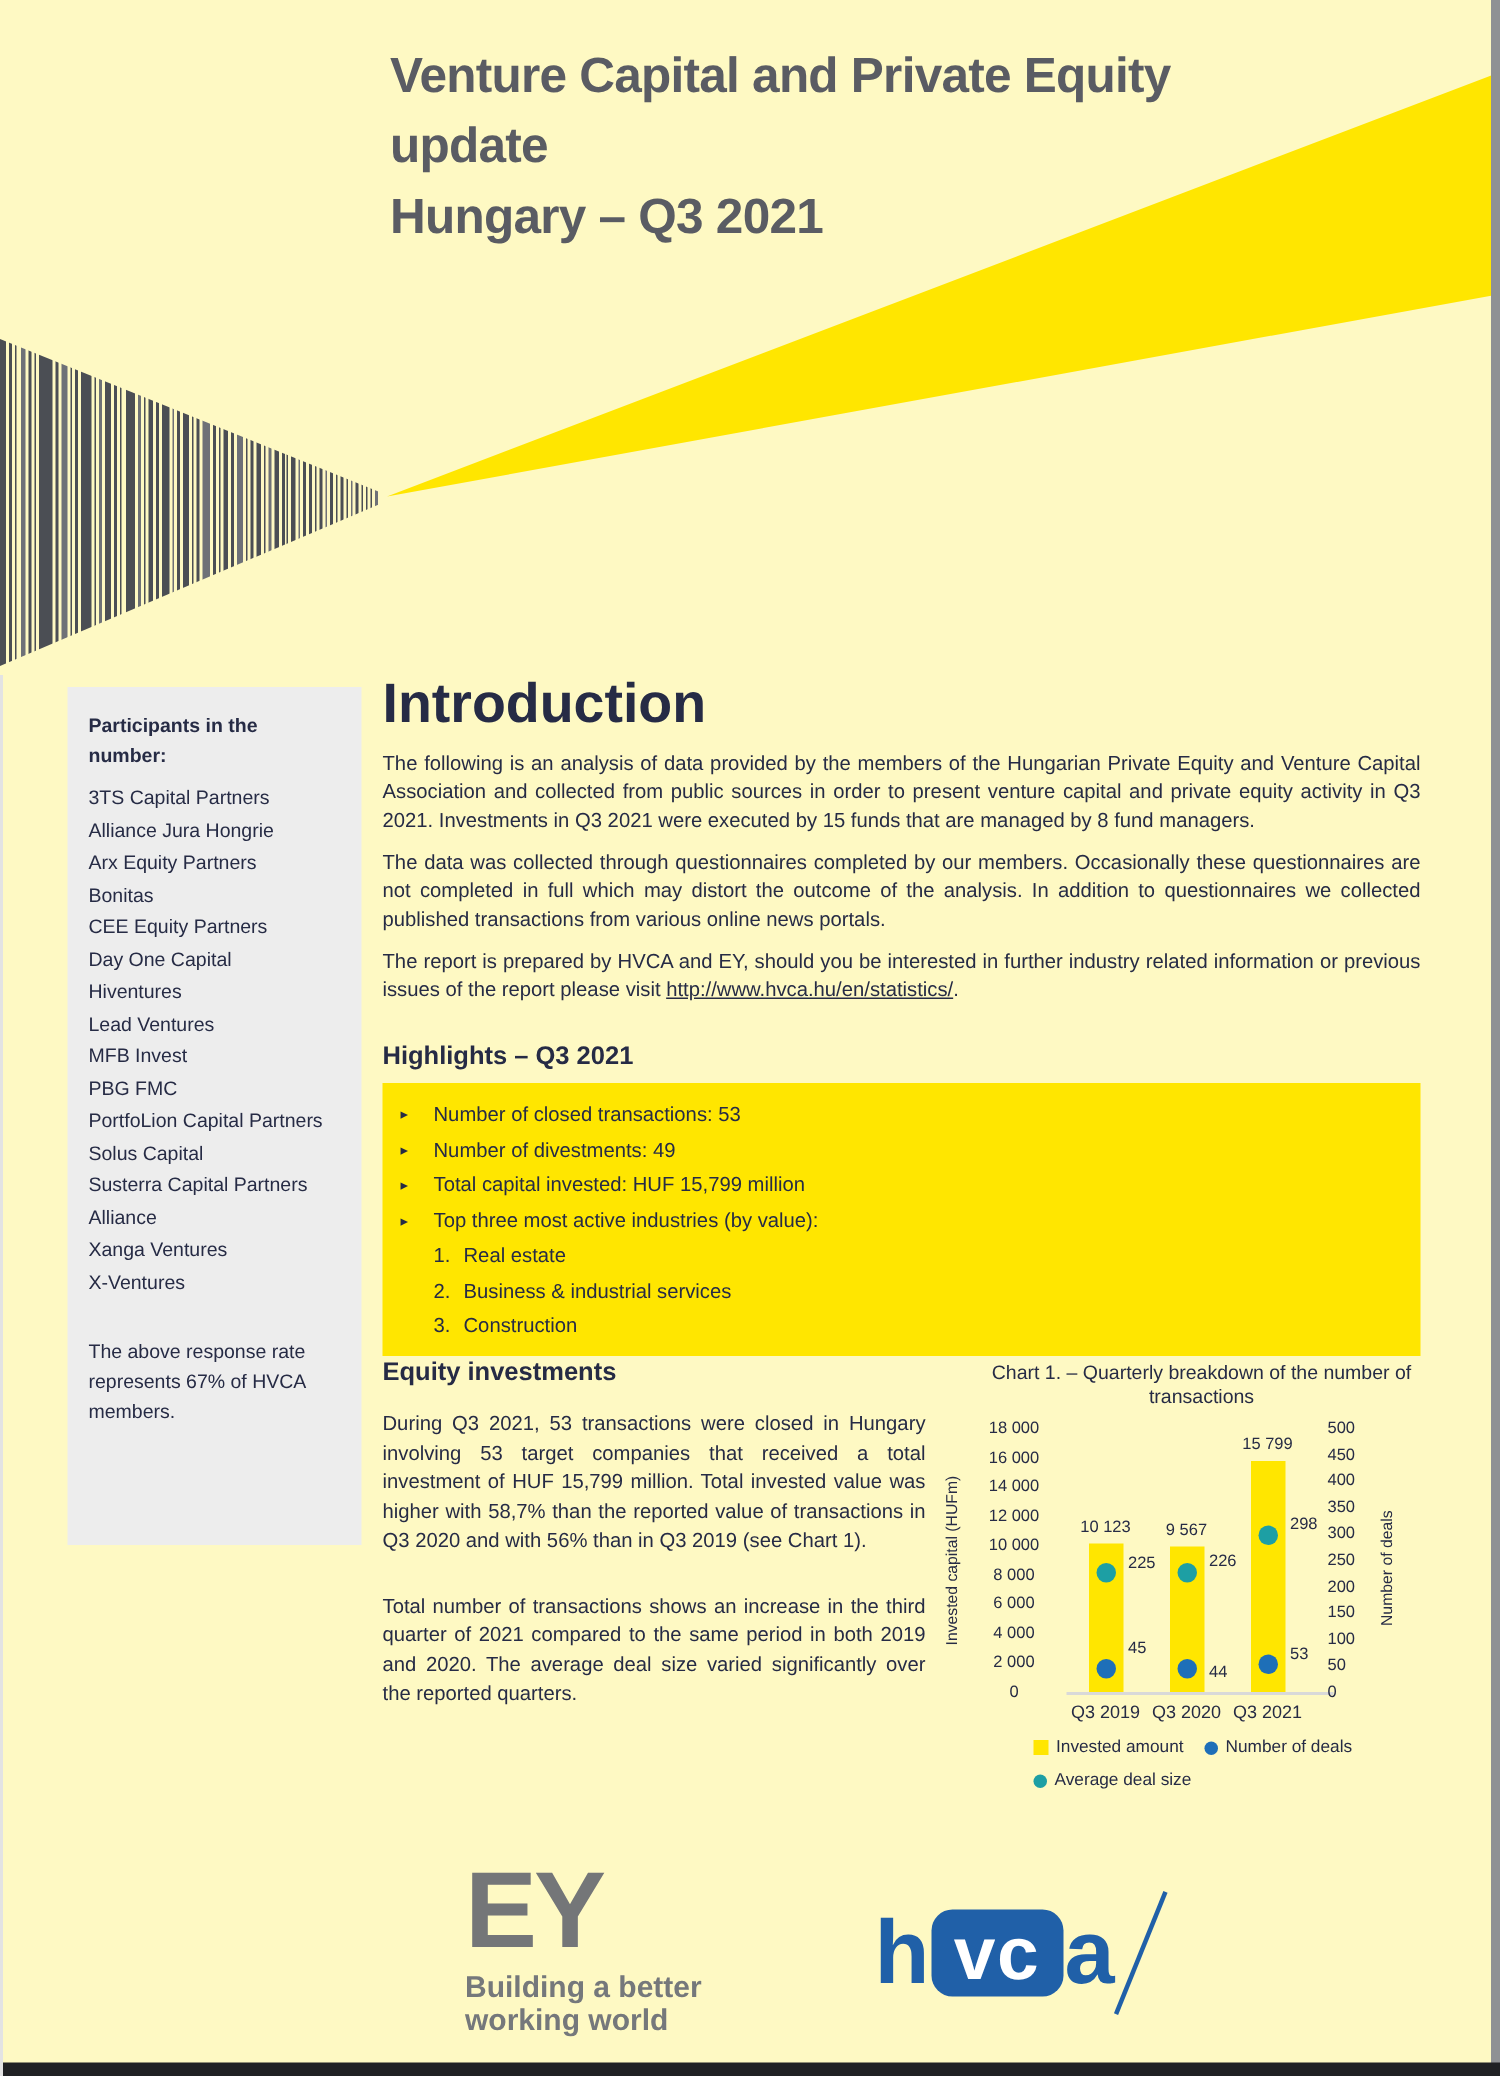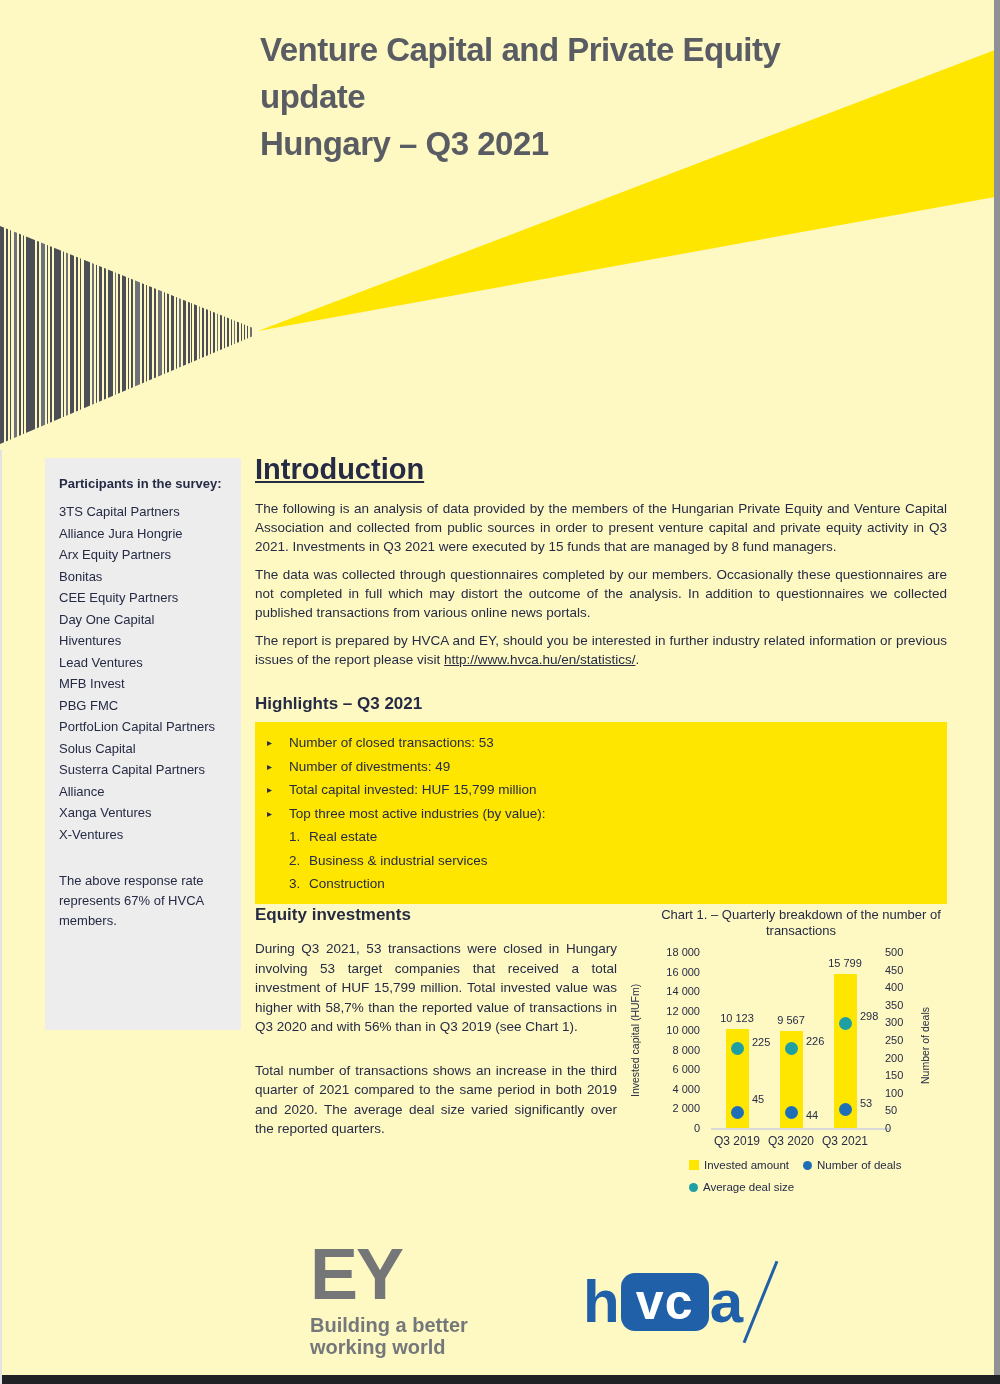--- a/index.html
+++ b/index.html
@@ -14,41 +14,41 @@
   .edge-right{position:absolute;left:994px;top:0;width:6px;height:1384px;background:#8f9194;z-index:5;}
   .edge-bottom{position:absolute;left:0;top:1375px;width:1000px;height:9px;background:#202124;z-index:5;}
   .edge-left{position:absolute;left:0;top:450px;width:2px;height:934px;background:#e3e3e3;z-index:5;}
   
   .sidebar{position:absolute;left:45px;top:458px;width:196px;height:572px;background:#EDEDED;
            box-sizing:border-box;padding:16px 14px;font-size:13px;line-height:20px;}
   .sidebar-heading{font-weight:bold;margin-bottom:8px;}
   .participant{margin-bottom:1.5px;}
   .sidebar-note{margin-top:26px;}
   
-  .intro-heading{position:absolute;left:255px;top:452px;font-size:29px;font-weight:bold;line-height:34px;text-decoration:underline;}
+  .intro-heading{position:absolute;left:255px;top:452px;font-size:37px;font-weight:bold;line-height:34px;}
   .intro-paragraphs{position:absolute;left:255px;top:499px;width:692px;font-size:13.5px;line-height:19px;}
   .intro-paragraphs p{margin:0 0 9px 0;text-align:justify;}
   .doc-link{color:var(--ink);text-decoration:underline;margin-top:12px;}
   .section-heading{font-size:17px;font-weight:bold;}
   .highlights-heading{position:absolute;left:255px;top:694px;}
   .highlights-box{position:absolute;left:255px;top:722px;width:692px;height:182px;background:var(--yellow);
                   box-sizing:border-box;padding:13px 20px 0 12px;font-size:13.5px;}
   .hl-row{display:flex;margin-bottom:8.5px;}
   .hl-marker{width:22px;font-size:10px;padding-top:2px;color:var(--ink);}
   .hl-row.num{padding-left:22px;}
   .hl-num{width:20px;}
   .equity-heading{position:absolute;left:255px;top:905px;}
   .equity-paragraphs{position:absolute;left:255px;top:939px;width:362px;font-size:13.5px;line-height:19.5px;}
   .equity-paragraphs p{margin:0 0 24px 0;text-align:justify;}
   
   .chart{position:absolute;left:623px;top:903px;width:357px;height:310px;font-size:11px;}
   .chart-title{position:absolute;left:18px;top:4px;width:320px;text-align:center;font-size:13px;line-height:16px;}
   .chart-plot{position:absolute;left:0;top:0;width:357px;height:310px;}
   .axis-line{position:absolute;left:88px;top:225px;width:178px;height:1.5px;background:#d9d9d9;}
-  .tickL{position:absolute;width:48px;text-align:right;color:var(--ink);}
+  .tickL{position:absolute;width:48px;text-align:center;color:var(--ink);}
   .tickR{position:absolute;width:34px;text-align:left;color:var(--ink);}
   .bar{position:absolute;background:var(--yellow);}
   .bar-label{position:absolute;width:64px;text-align:center;}
   .dot{position:absolute;width:13px;height:13px;border-radius:50%;}
   .dot-label{position:absolute;}
   .x-label{position:absolute;width:64px;text-align:center;font-size:12px;}
   .axis-title{position:absolute;writing-mode:vertical-rl;transform:rotate(180deg);
               display:flex;align-items:center;justify-content:center;font-size:10.5px;color:var(--ink);}
   .legend{position:absolute;left:66px;top:256px;width:280px;font-size:11.5px;}
   .legend-row{display:flex;align-items:center;margin-bottom:10px;}
@@ -150,21 +150,21 @@
   <div class="edge-bottom"></div>
   <div class="edge-left"></div>
 
   <div class="title-block">
     <div class="title-line">Venture Capital and Private Equity</div>
     <div class="title-line">update</div>
     <div class="title-line">Hungary – Q3 2021</div>
   </div>
 
   <div class="sidebar">
-    <div class="sidebar-heading">Participants in the survey:</div>
+    <div class="sidebar-heading">Participants in the number:</div>
     <div>
         <div class="participant">3TS Capital Partners</div>
         <div class="participant">Alliance Jura Hongrie</div>
         <div class="participant">Arx Equity Partners</div>
         <div class="participant">Bonitas</div>
         <div class="participant">CEE Equity Partners</div>
         <div class="participant">Day One Capital</div>
         <div class="participant">Hiventures</div>
         <div class="participant">Lead Ventures</div>
         <div class="participant">MFB Invest</div>

